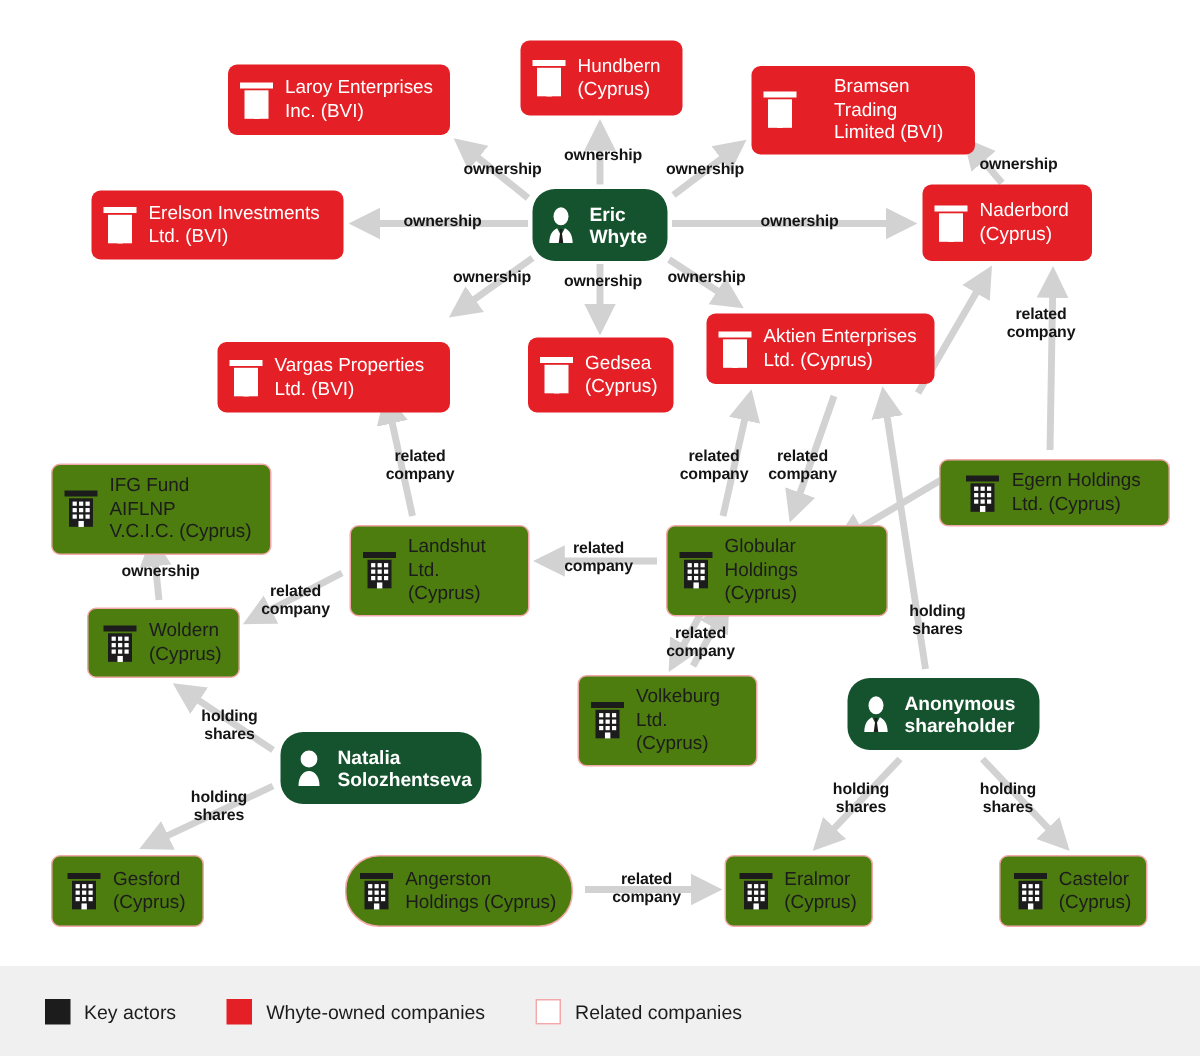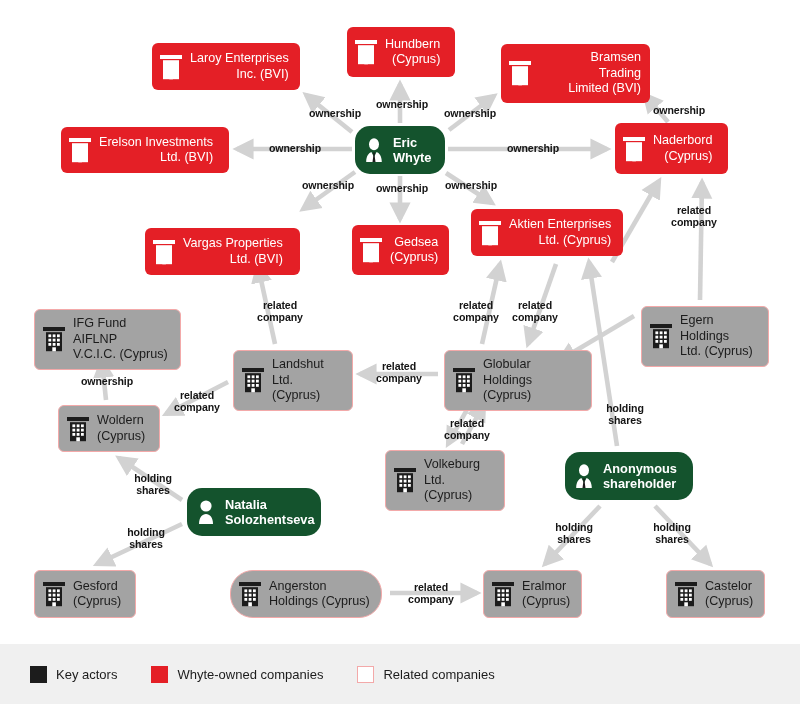--- a/index.html
+++ b/index.html
@@ -57,28 +57,28 @@
     border-radius: 15px;
   }
   .node.actor .node-label {
     color: #ffffff;
     font-weight: 700;
     font-size: 12.8px;
     line-height: 15px;
   }
   .node.owned {
     background: #e41f26;
-    text-align: right;
   }
   .node.owned .node-label {
     color: #ffffff;
   }
   .node.related {
-    background: #a3a3a3;
+    background: #4d7c0f;
     border: 1.3px solid #f3a9a9;
+    justify-content: center;
   }
   .node.related .node-label {
     color: #1c1c1c;
   }
   
   .edge-label {
     position: absolute;
     font-size: 10.6px;
     font-weight: 700;
     color: #141414;
@@ -382,21 +382,21 @@
             <rect x="15" y="12.7" width="2.8" height="2.8"></rect>
             <rect x="6.4" y="17" width="2.8" height="2.8"></rect>
             <rect x="10.7" y="17" width="2.8" height="2.8"></rect>
             <rect x="15" y="17" width="2.8" height="2.8"></rect>
             <rect x="10.3" y="21.3" width="3.6" height="4"></rect>
           </g>
         </svg>
         <span class="node-label">IFG Fund AIFLNP
 V.C.I.C. (Cyprus)</span>
       </div>
-      <div class="node related" style="left: 641px; top: 306px; width: 128px; min-height: 45px;">
+      <div class="node related" style="left: 626px; top: 306px; width: 154px; min-height: 45px;">
         <svg class="node-icon" width="24" height="26" viewBox="0 0 24 26" aria-hidden="true">
           <rect x="1" y="1" width="22" height="4" fill="#1c1c1c"></rect>
           <rect x="4" y="6.2" width="16" height="19" fill="#1c1c1c"></rect>
           <g fill="#ffffff">
             <rect x="6.4" y="8.4" width="2.8" height="2.8"></rect>
             <rect x="10.7" y="8.4" width="2.8" height="2.8"></rect>
             <rect x="15" y="8.4" width="2.8" height="2.8"></rect>
             <rect x="6.4" y="12.7" width="2.8" height="2.8"></rect>
             <rect x="10.7" y="12.7" width="2.8" height="2.8"></rect>
             <rect x="15" y="12.7" width="2.8" height="2.8"></rect>

